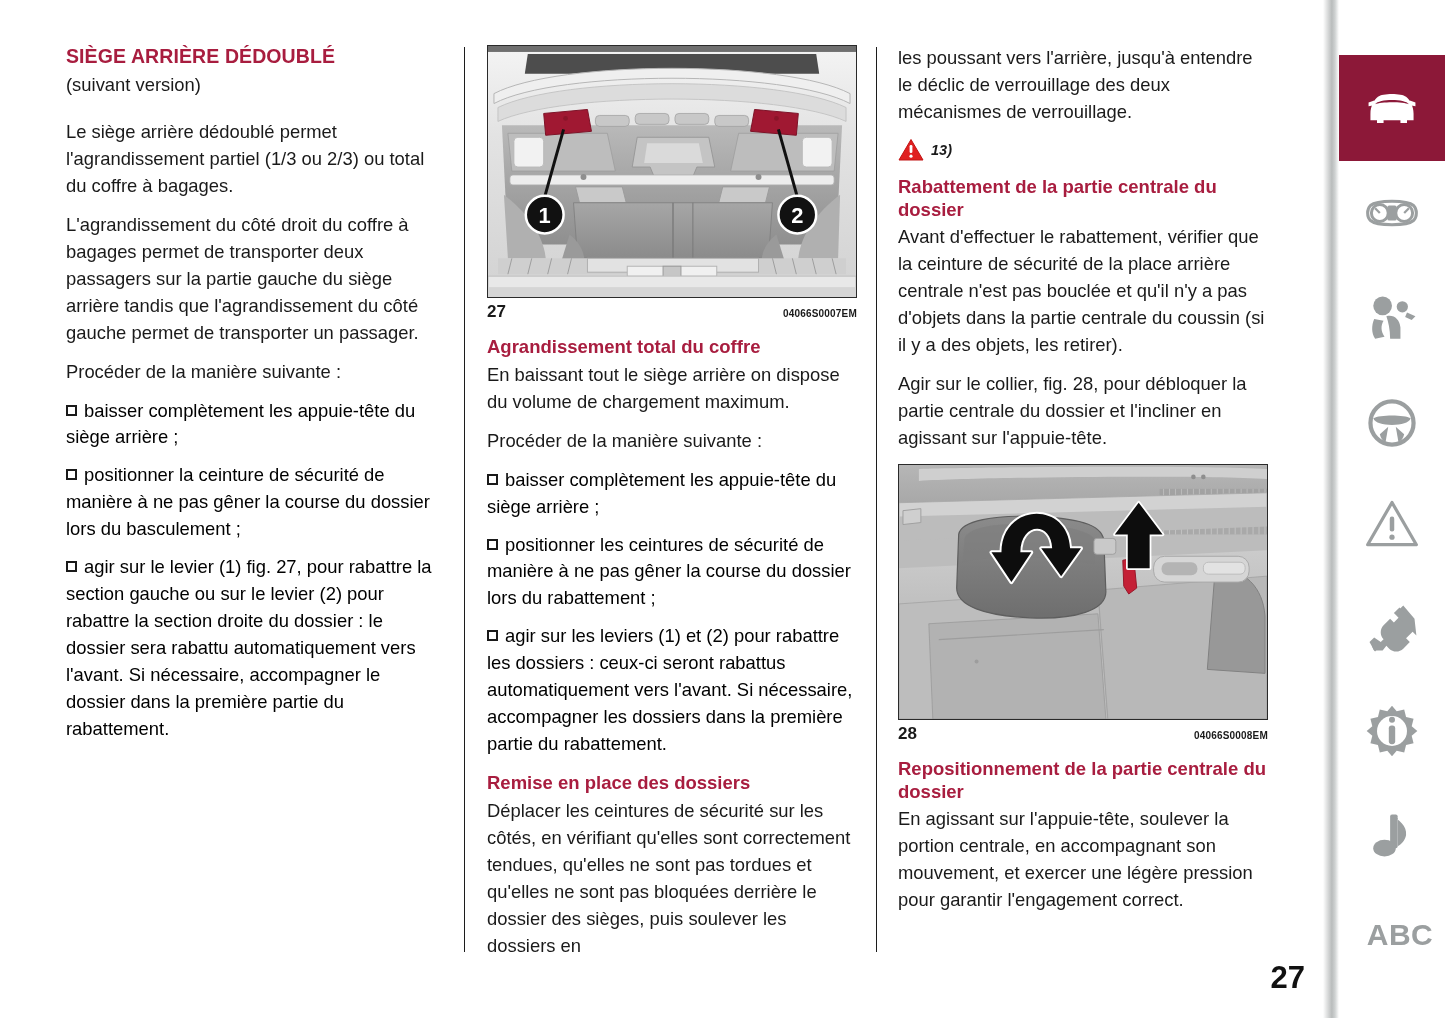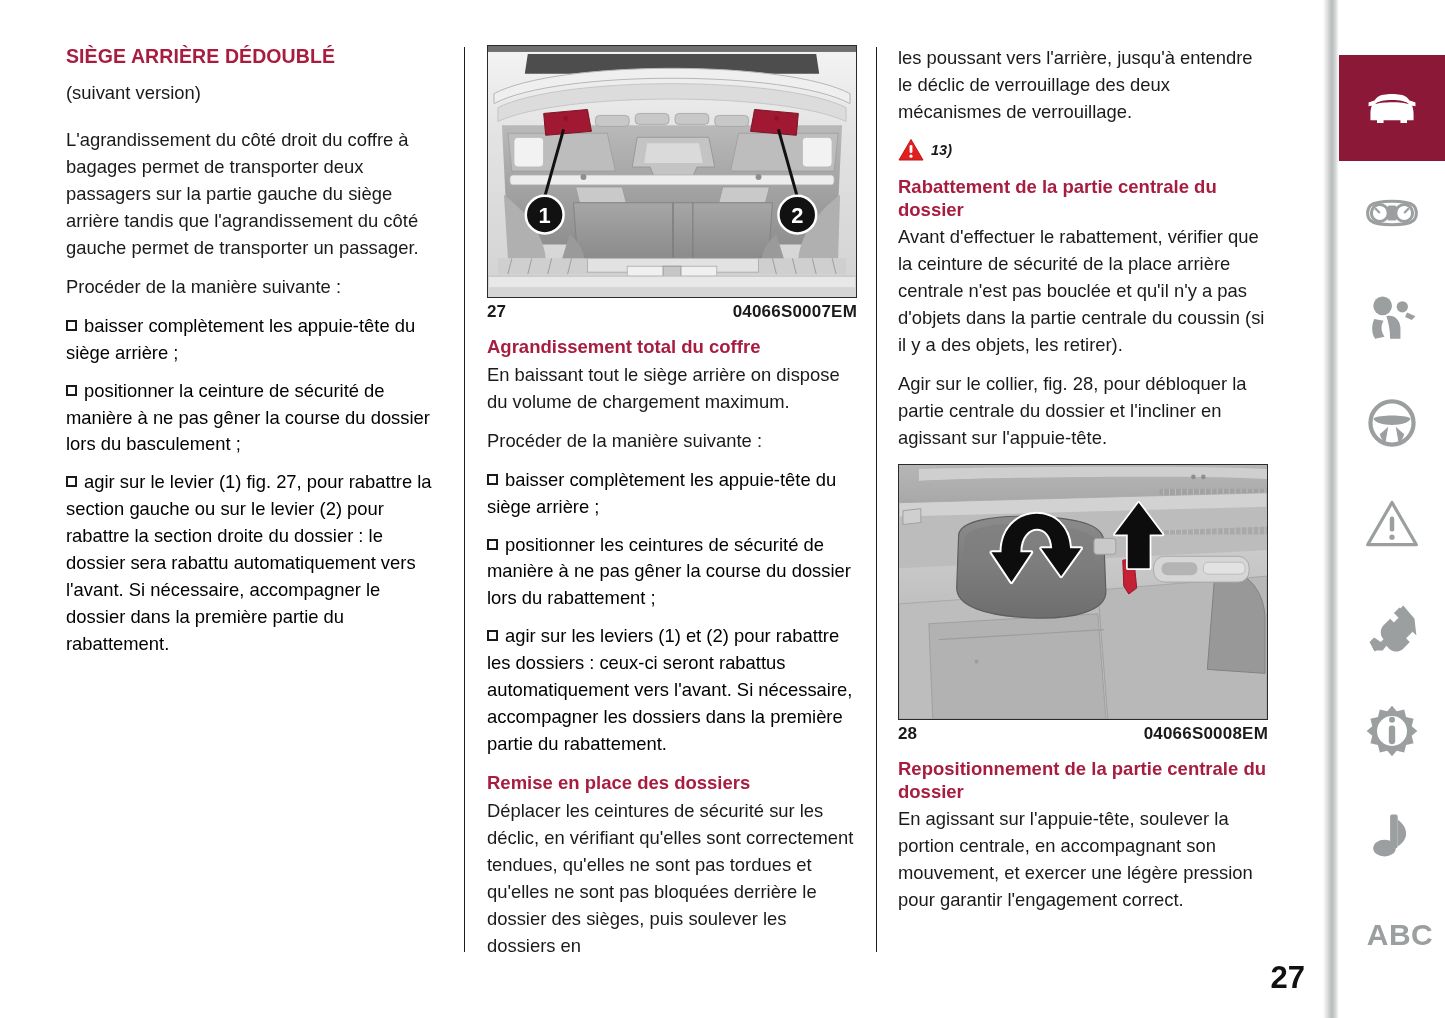--- a/index.html
+++ b/index.html
@@ -35,21 +35,21 @@
   .div-1 { left: 464px; }
   .div-2 { left: 876px; }
 
   
   h1.sec-title {
     font-size: 19.5px;
     font-weight: bold;
     color: #A81D3F;
     letter-spacing: .1px;
     line-height: 1.18;
-    margin-bottom: 12px;
+    margin-bottom: 4px;
   }
   h2.sub-title {
     font-size: 18.5px;
     font-weight: bold;
     color: #A81D3F;
     line-height: 1.23;
     margin-top: 14px;
     margin-bottom: 3px;
   }
   p.body {
@@ -93,21 +93,21 @@
     align-items: baseline;
     margin-top: 4px;
     margin-bottom: 14px;
   }
   .fig-num {
     font-size: 17px;
     font-weight: bold;
     color: #1a1a1a;
   }
   .fig-code {
-    font-size: 17px;
+    font-size: 10px;
     font-weight: bold;
     color: #1a1a1a;
     letter-spacing: .2px;
   }
 
   
   .warn-line {
     display: flex;
     align-items: center;
     gap: 7px;
@@ -164,20 +164,21 @@
 <body>
 
 <div class="page">
 
   <div class="divider div-1"></div>
   <div class="divider div-2"></div>
 
   <div class="col col-left">
     <h1 class="sec-title">SIÈGE ARRIÈRE DÉDOUBLÉ</h1>
     <p class="body tight">(suivant version)</p>
+    <p class="body">Le siège arrière dédoublé permet l'agrandissement partiel (1/3 ou 2/3) ou total du coffre à bagages.</p>
 
     <p class="body">L'agrandissement du côté droit du coffre à bagages permet de transporter deux passagers sur la partie gauche du siège arrière tandis que l'agrandissement du côté gauche permet de transporter un passager.</p>
     <p class="body">Procéder de la manière suivante :</p>
 
     <ul class="bullets">
       <li><span class="bsq"></span><span>baisser complètement les appuie-tête du siège arrière ;</span></li>
       <li><span class="bsq"></span><span>positionner la ceinture de sécurité de manière à ne pas gêner la course du dossier lors du basculement ;</span></li>
       <li><span class="bsq"></span><span>agir sur le levier (1) fig. 27, pour rabattre la section gauche ou sur le levier (2) pour rabattre la section droite du dossier : le dossier sera rabattu automatiquement vers l'avant. Si nécessaire, accompagner le dossier dans la première partie du rabattement.</span></li>
     </ul>
   </div>
@@ -285,21 +286,21 @@
     <p class="body">En baissant tout le siège arrière on dispose du volume de chargement maximum.</p>
     <p class="body">Procéder de la manière suivante :</p>
 
     <ul class="bullets">
       <li><span class="bsq"></span><span>baisser complètement les appuie-tête du siège arrière ;</span></li>
       <li><span class="bsq"></span><span>positionner les ceintures de sécurité de manière à ne pas gêner la course du dossier lors du rabattement ;</span></li>
       <li><span class="bsq"></span><span>agir sur les leviers (1) et (2) pour rabattre les dossiers : ceux-ci seront rabattus automatiquement vers l'avant. Si nécessaire, accompagner les dossiers dans la première partie du rabattement.</span></li>
     </ul>
 
     <h2 class="sub-title">Remise en place des dossiers</h2>
-    <p class="body nogap">Déplacer les ceintures de sécurité sur les déclic, en vérifiant qu'elles sont correctement tendues, qu'elles ne sont pas tordues et qu'elles ne sont pas bloquées derrière le dossier des sièges, puis soulever les dossiers en</p>
+    <p class="body nogap">Déplacer les ceintures de sécurité sur les côtés, en vérifiant qu'elles sont correctement tendues, qu'elles ne sont pas tordues et qu'elles ne sont pas bloquées derrière le dossier des sièges, puis soulever les dossiers en</p>
   </div>
 
   <div class="col col-right">
     <p class="body">les poussant vers l'arrière, jusqu'à entendre le déclic de verrouillage des deux mécanismes de verrouillage.</p>
 
     <div class="warn-line">
       <svg width="26" height="24" viewBox="0 0 26 24">
         <path d="M13,1.5 L25,22 L1,22 Z" fill="#E02020" stroke="#c21414" stroke-width="1" stroke-linejoin="round"></path>
         <rect x="11.6" y="7" width="2.8" height="8" rx="1.3" fill="#fff"></rect>
         <circle cx="13" cy="18.2" r="1.6" fill="#fff"></circle>

